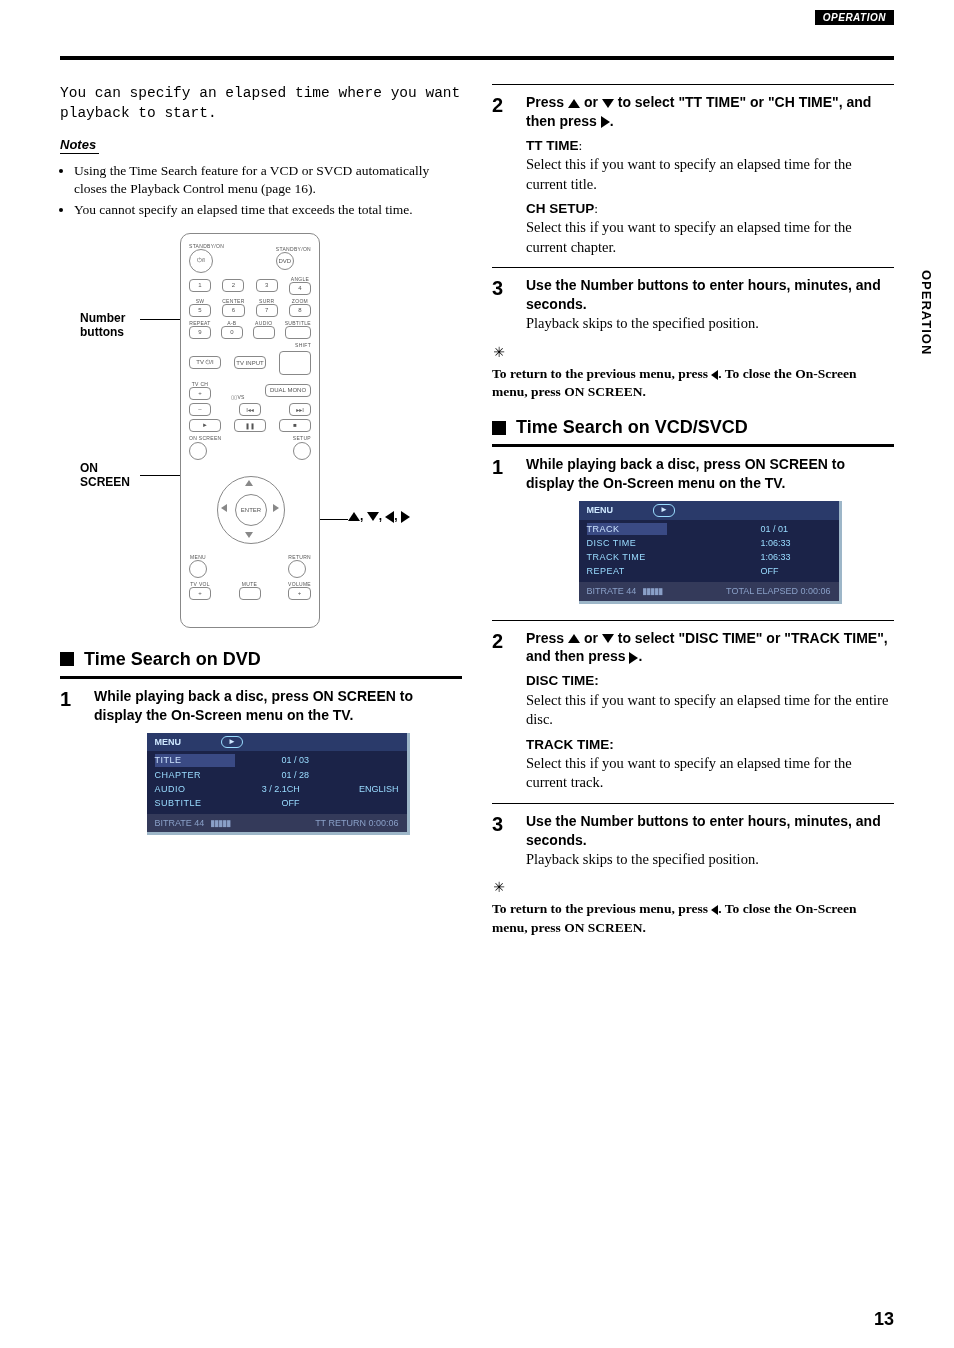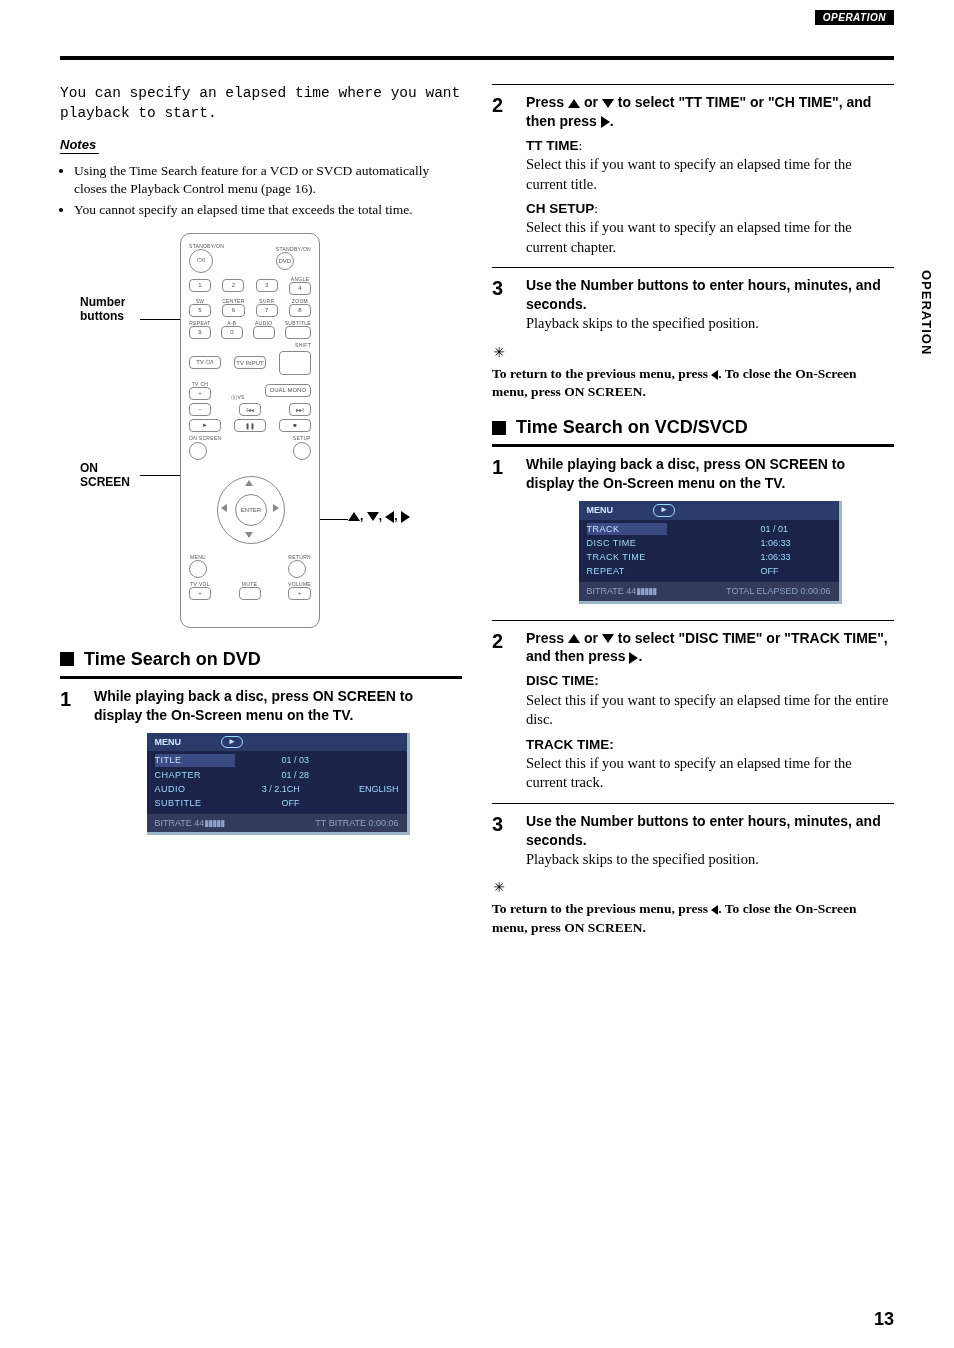--- a/index.html
+++ b/index.html
@@ -159,20 +159,21 @@
   }
   .osd .row { display:flex; padding:1px 0;justify-content:space-between; }
   .osd .row .k { width:80px; letter-spacing:0.5px; }
   .osd .row .v1 { width:70px; }
   .osd .row.sel .k { background:#3a4a84; color:#cde4ff; }
   .osd .foot {
     background:#343a5a;
     color:#8aa0c8;
     padding:3px 8px;
     display:flex;
+    gap:6px;
     align-items:flex-start;
   }
   .osd .bars { letter-spacing:-1px; }
   
   .remote-wrap {
     position: relative;
     width: 360px;
     height: 400px;
     margin: 8px 0 8px 20px;
     font-family: Arial, sans-serif;
@@ -282,21 +283,21 @@
       <p class="intro">You can specify an elapsed time where you want playback to start.</p>
 
       <div class="notes-label">Notes</div>
       <ul class="notes">
         <li>Using the Time Search feature for a VCD or SVCD automatically closes the Playback Control menu (page 16).</li>
         <li>You cannot specify an elapsed time that exceeds the total time.</li>
       </ul>
 
       
       <div class="remote-wrap">
-        <div class="callout" style="left:0; top:62px;">
+        <div class="callout" style="left:0; top:78px;">
           <span style="display:inline-block;width:60px;">Number buttons</span>
         </div>
         <div class="lead" style="left:60px; top:86px; width:44px;"></div>
 
         <div class="callout" style="left:0; top:228px;">
           <span style="display:inline-block;width:60px;">ON SCREEN</span>
         </div>
         <div class="lead" style="left:60px; top:242px; width:44px;"></div>
 
         <div class="callout arrow-seq" style="left:268px; top:276px;">
@@ -464,21 +465,21 @@
                 </div>
               <div class="row">
                   <span class="k">SUBTITLE</span>
                   <span class="v1">OFF</span>
                   <span></span>
                 </div>
             </div>
             <div class="foot">
               <span>BITRATE  44</span>
               <span class="bars">▮▮▮▮▮</span>
-              <span style="margin-left:auto;">TT  BITRATE   0:00:06</span>
+              <span style="margin-left:auto;">TT  RETURN   0:00:06</span>
             </div>
           </div>
         </div>
       </div>
     </div>
 
     <div class="col">
       <div class="rule-thin"></div>
       <div class="step">
         <div class="step-num">2</div>

